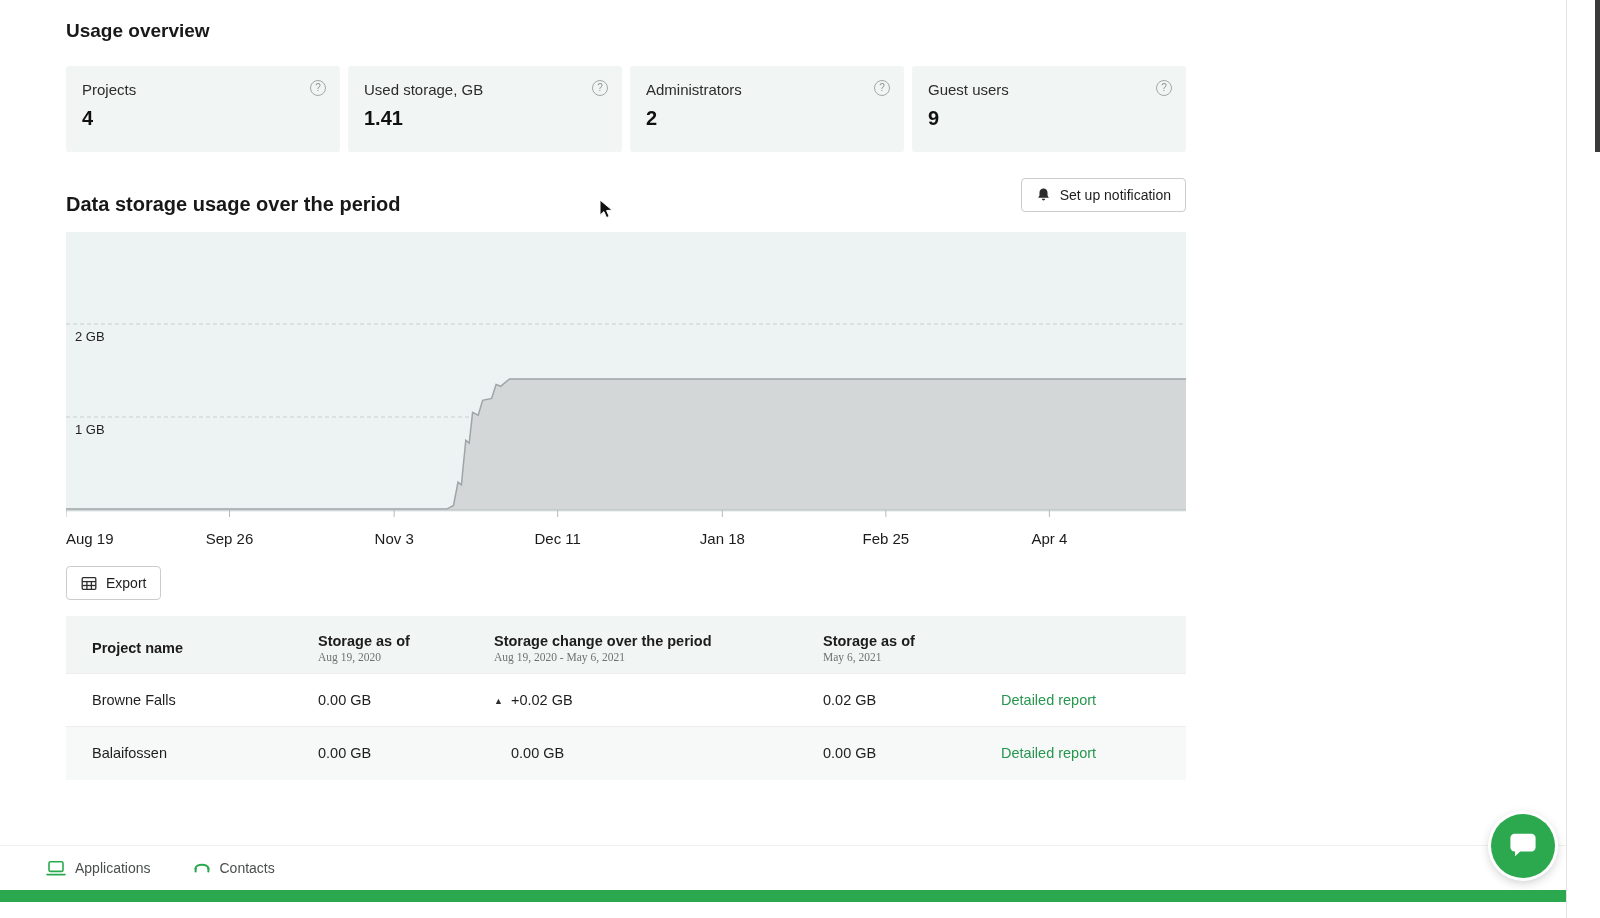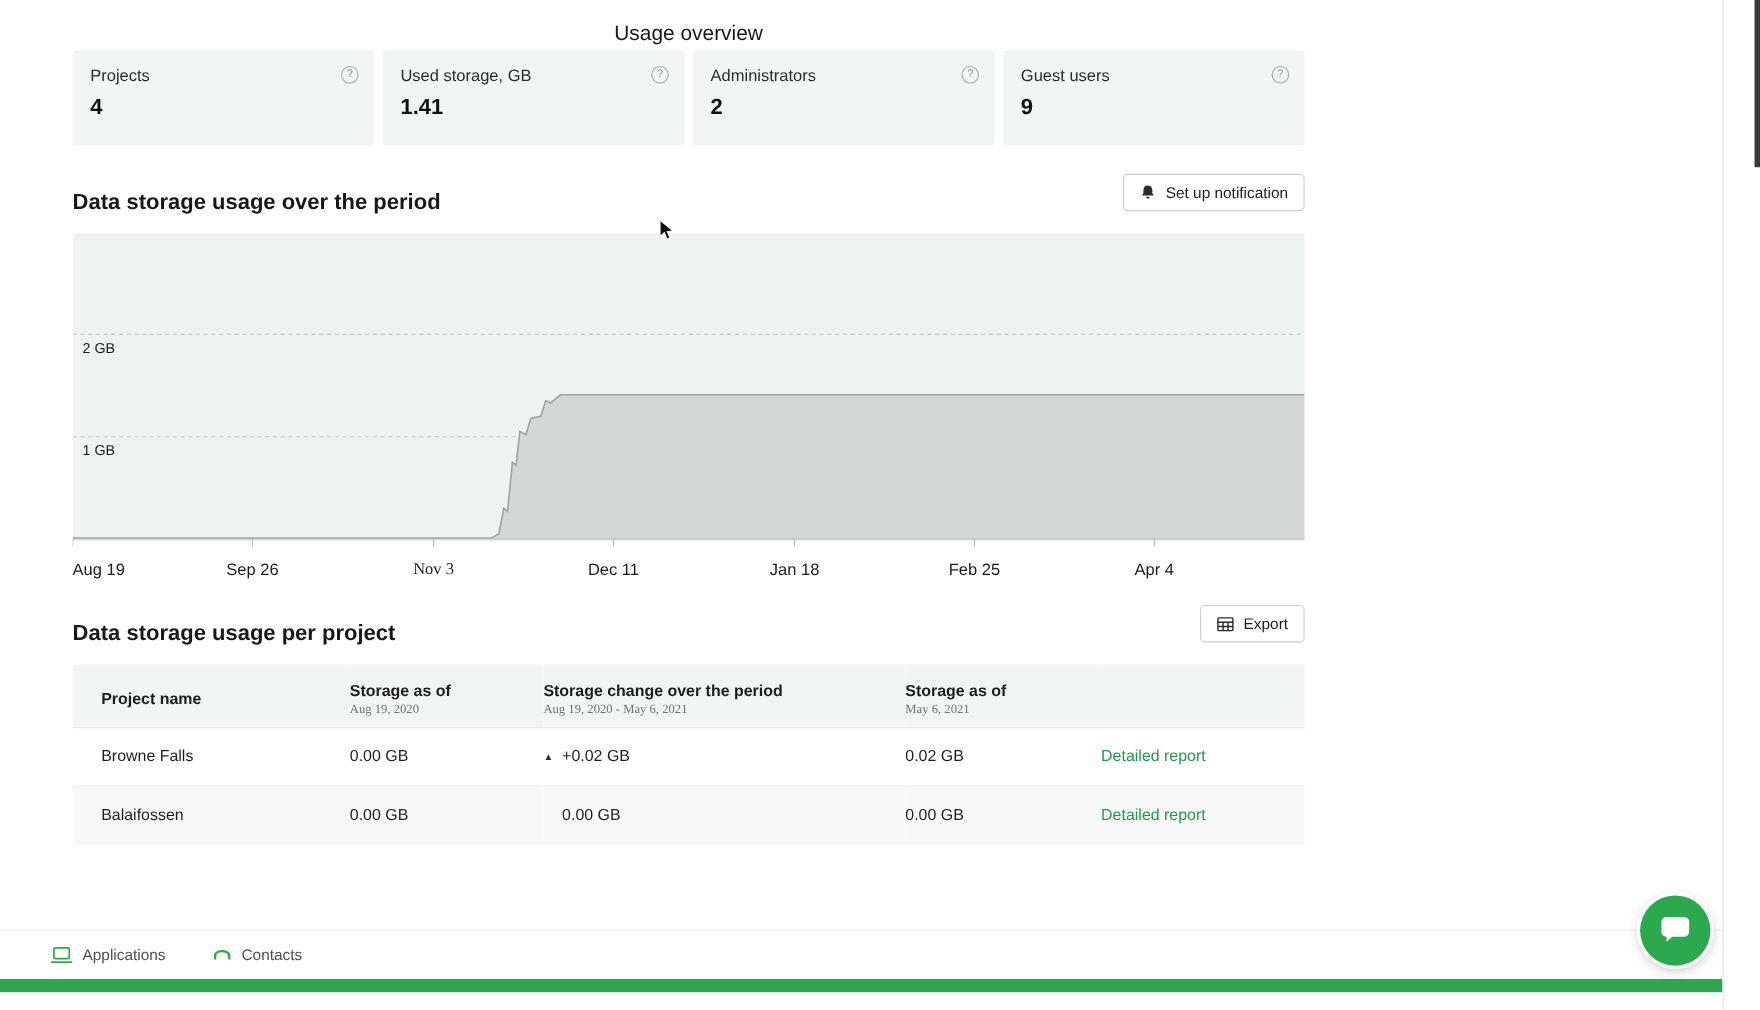--- a/index.html
+++ b/index.html
@@ -3,21 +3,21 @@
 <meta charset="utf-8">
 <style>
   * { margin:0; padding:0; box-sizing:border-box; }
   html,body { width:1600px; height:918px; }
   body {
     font-family:"Liberation Sans", sans-serif;
     background:#ffffff; color:#1c1c1c; overflow:hidden; position:relative;
   }
   .content { position:absolute; left:66px; top:20px; width:1120px; }
 
-  .page-title { font-size:19px; font-weight:400; margin-bottom:4px; color:#181818;text-align:center; }
+  .page-title { font-size:19px; font-weight:700; margin-bottom:24px; color:#181818; }
 
   
   .stats-row { display:flex; gap:8px; margin-bottom:22px; }
   .stat-card { flex:1; position:relative; background:var(--card-bg,#f1f5f4); border-radius:3px; padding:15px 16px; height:86px; }
   .stat-label { font-size:15px; color:#2c2c2c; }
   .stat-value { font-size:20px; font-weight:700; color:#111; margin-top:9px; }
   .help-icon { position:absolute; top:14px; right:14px; width:16px; height:16px; border:1px solid #a3a9a8;
     border-radius:50%; color:#8f9594; font-size:10px; line-height:14px; text-align:center; cursor:default; }
 
   
@@ -121,29 +121,28 @@
         <line x1="328.15999999999997" y1="278" x2="328.15999999999997" y2="285" stroke="#B5BBBB"></line>
         <line x1="491.68" y1="278" x2="491.68" y2="285" stroke="#B5BBBB"></line>
         <line x1="656.3199999999999" y1="278" x2="656.3199999999999" y2="285" stroke="#B5BBBB"></line>
         <line x1="819.84" y1="278" x2="819.84" y2="285" stroke="#B5BBBB"></line>
         <line x1="983.36" y1="278" x2="983.36" y2="285" stroke="#B5BBBB"></line>
       </svg>
   <span class="y-label" style="top: 190px;">1 GB</span>
       <span class="y-label" style="top: 97px;">2 GB</span>
       <span class="x-label" style="left: 0%; transform: none;">Aug 19</span>
       <span class="x-label" style="left: 14.6%;">Sep 26</span>
-      <span class="x-label" style="left: 29.3%; font-family: Liberation Serif, serif;">Nov 3</span>
+      <span class="x-label" style="left: 29.3%;">Nov 3</span>
       <span class="x-label" style="left: 43.9%;">Dec 11</span>
       <span class="x-label" style="left: 58.6%;">Jan 18</span>
       <span class="x-label" style="left: 73.2%;">Feb 25</span>
       <span class="x-label" style="left: 87.8%;">Apr 4</span>
     </div>
 
   <div class="section-header">
-    <div class="section-title">Data storage usage per project</div>
     <button class="btn">
       <span>
         <svg width="16" height="15" viewBox="0 0 16 15" fill="none" stroke="#2c2c2c" stroke-width="1.3">
             <rect x="1.2" y="1.7" width="13.6" height="11.6" rx="1"></rect>
             <line x1="1.2" y1="5.6" x2="14.8" y2="5.6"></line>
             <line x1="1.2" y1="9.5" x2="14.8" y2="9.5"></line>
             <line x1="5.9" y1="5.6" x2="5.9" y2="13.3"></line>
             <line x1="10.4" y1="5.6" x2="10.4" y2="13.3"></line>
           </svg>
       </span>

